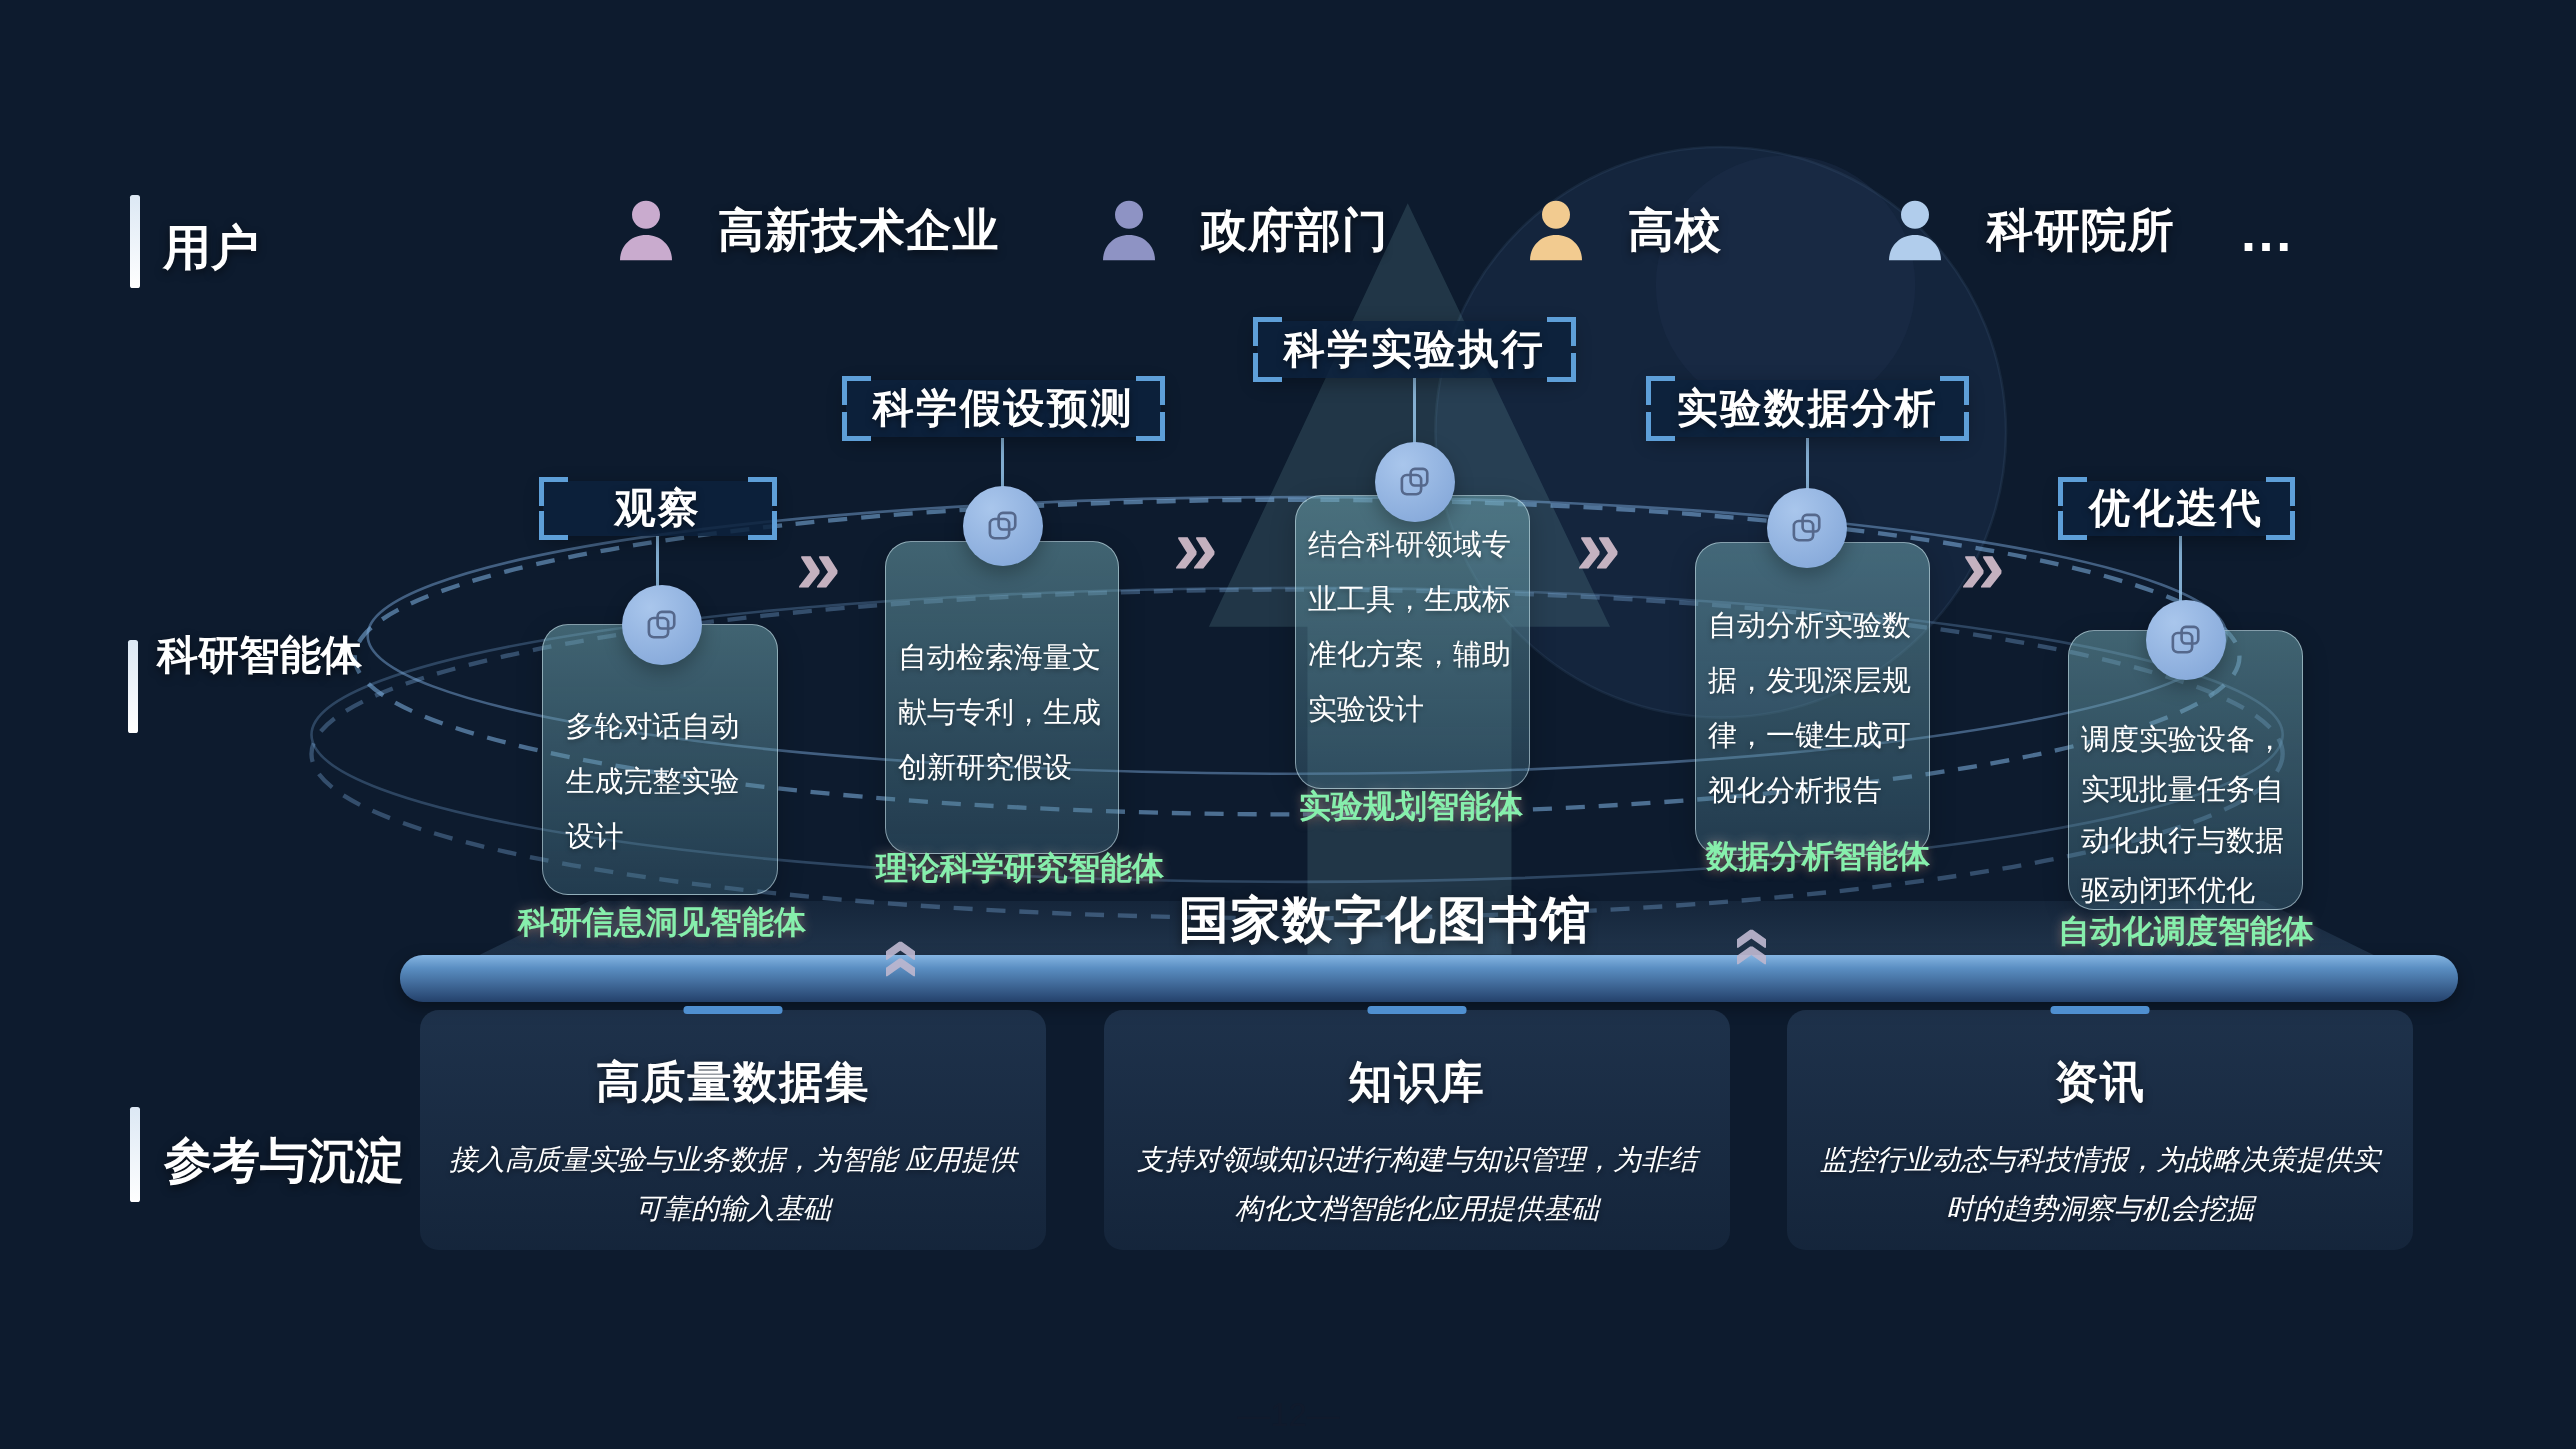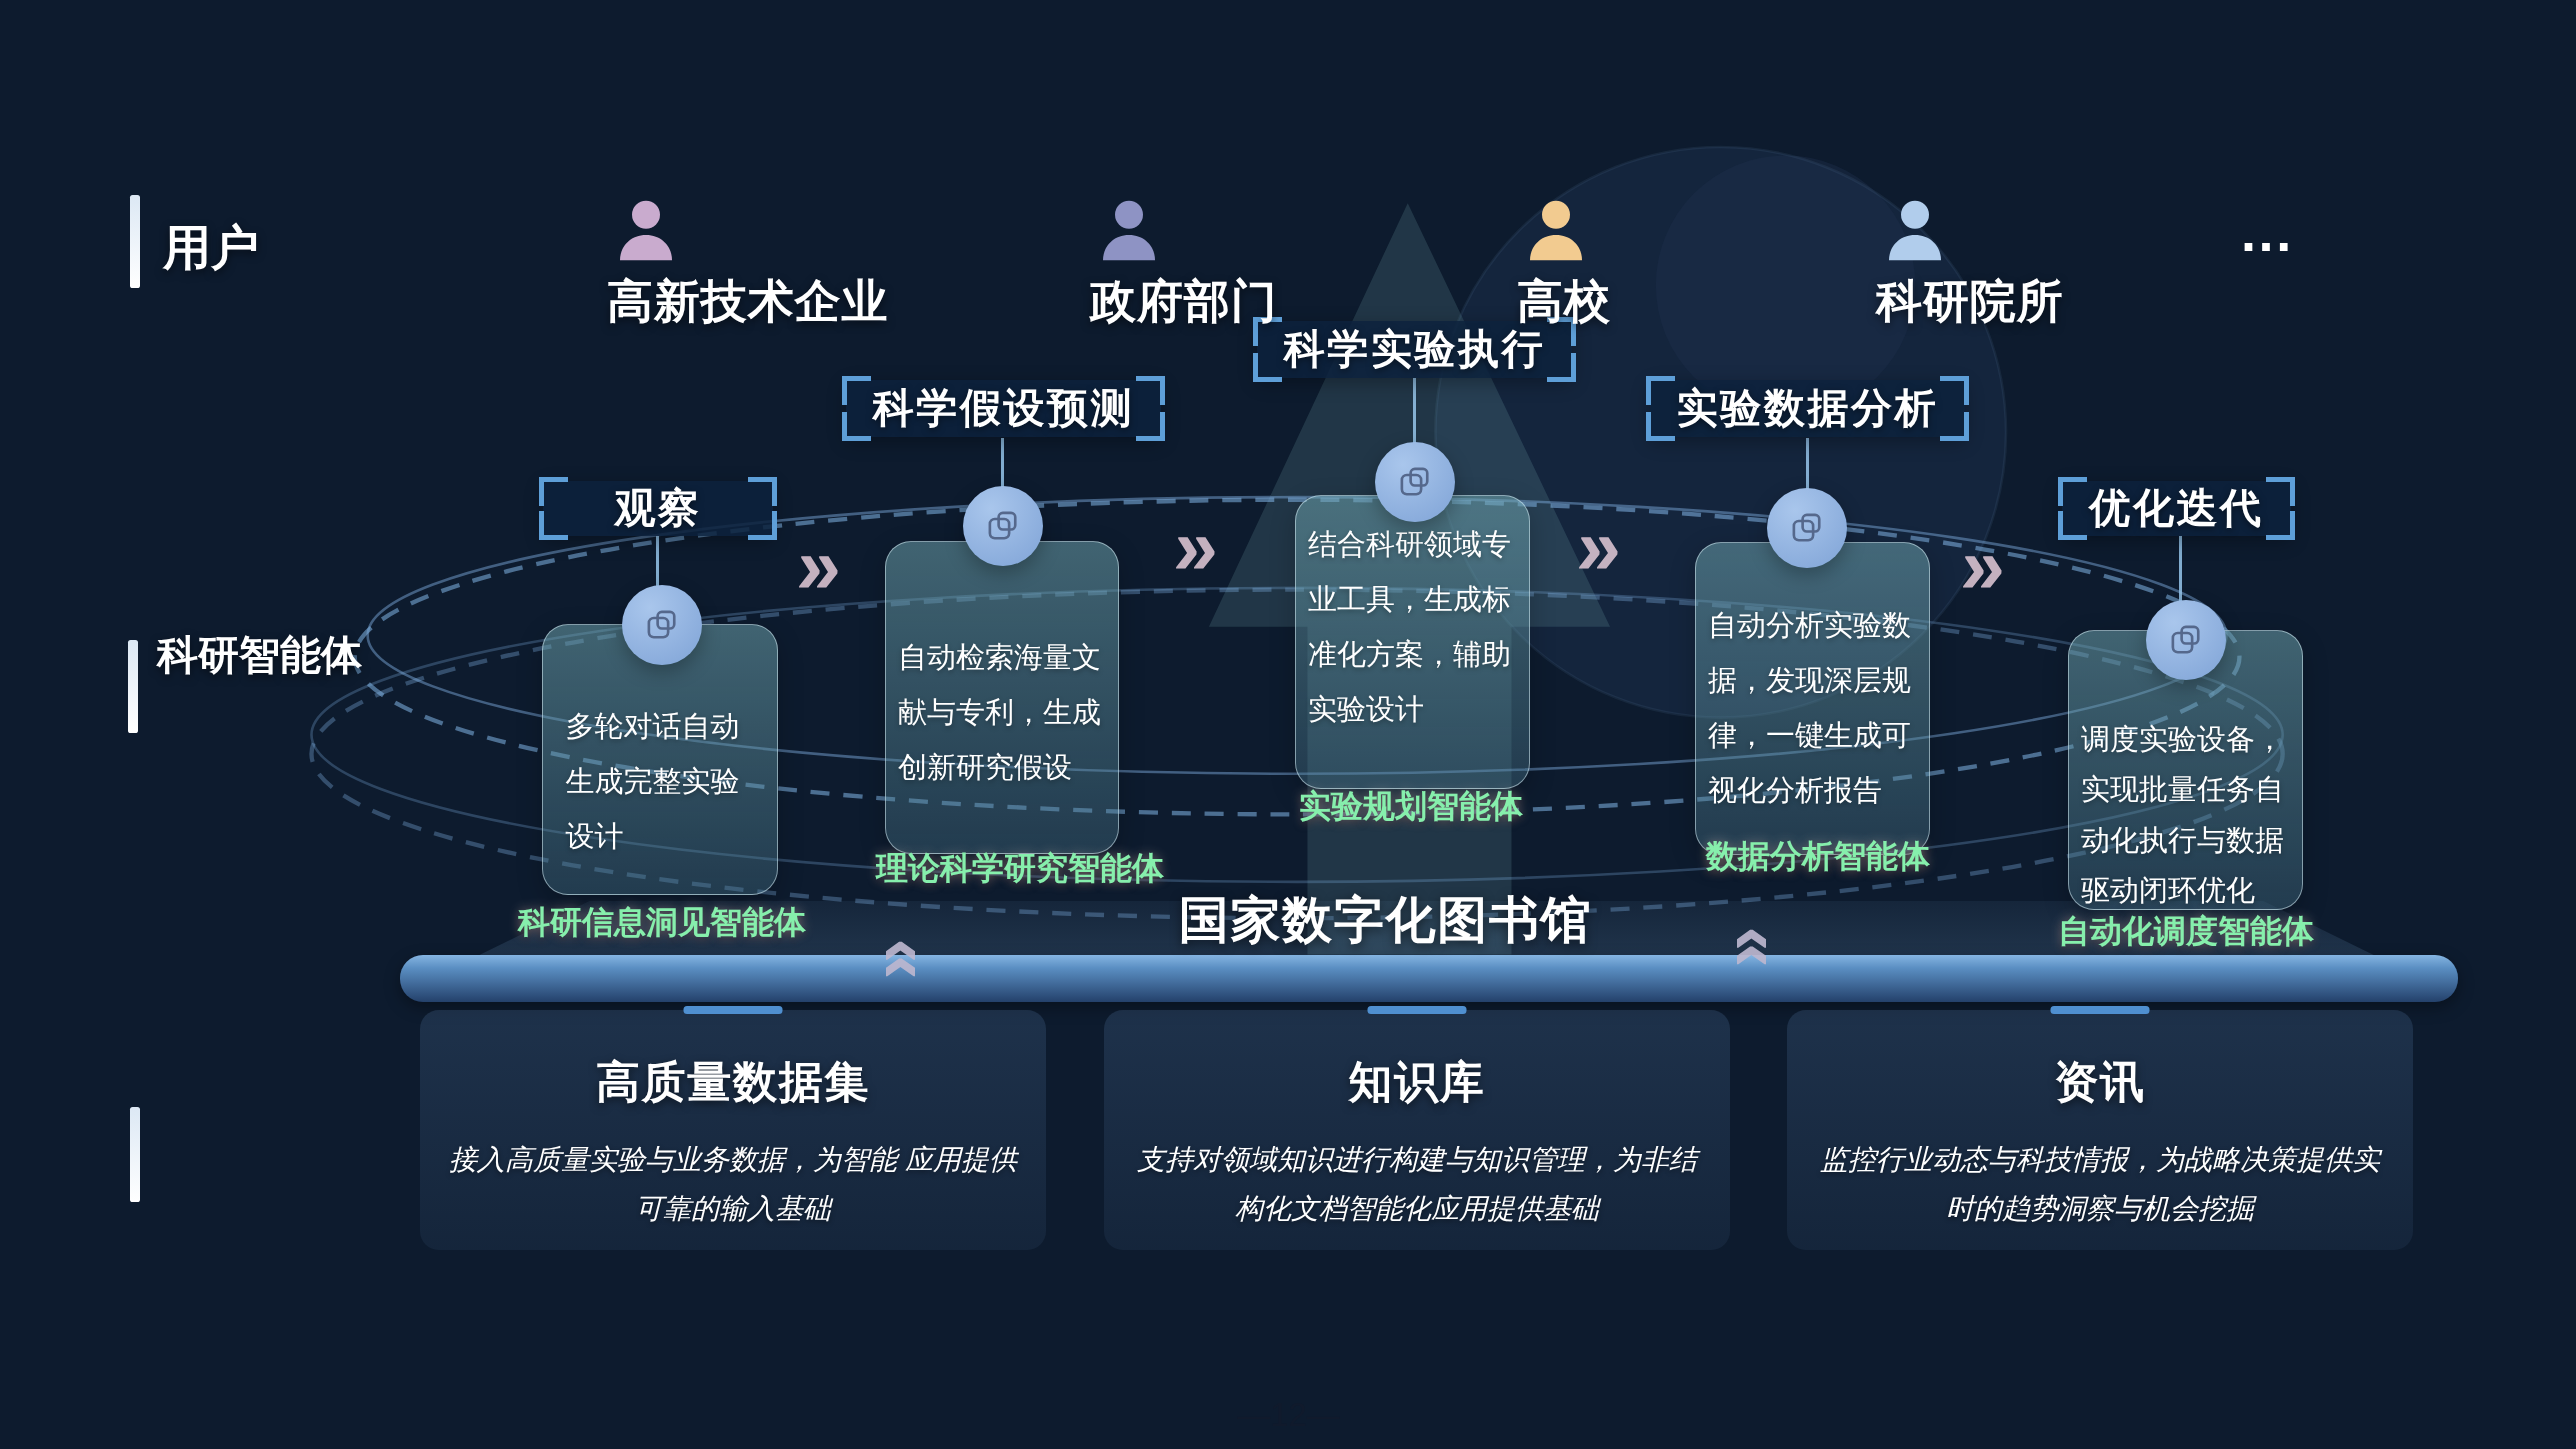--- a/index.html
+++ b/index.html
@@ -23,21 +23,21 @@
         background:linear-gradient(180deg,#dce8f4,#ffffff);}
   .side{position:absolute;z-index:7;color:#fff;font-weight:700;white-space:nowrap;
         text-shadow:0 2.6px 8.6px rgba(0,0,0,.55);}
   .sb-users{left:130px;top:195px;height:93px;}
   .sl-users{left:163px;top:216px;font-size:48px;}
   .sb-agents{left:128px;top:640px;height:93px;}
   .sl-agents{left:157px;top:628px;font-size:41px;}
   .sb-found{left:130px;top:1107px;height:95px;}
   .sl-found{left:164px;top:1129px;font-size:48px;}
   
-  .user{position:absolute;top:192px;display:flex;align-items:flex-start;gap:1px;z-index:7;flex-direction:column;}
+  .user{position:absolute;top:192px;display:flex;align-items:center;gap:33px;z-index:7;}
   .user svg{width:78px;height:78px;flex:none;}
   .user span{color:#fff;font-size:46px;font-weight:700;letter-spacing:0.9px;
              text-shadow:0 2.6px 8.6px rgba(0,0,0,.55);}
   .u1{left:607px;}  .u1 svg{fill:#c9abce;}
   .u2{left:1090px;} .u2 svg{fill:#8e93c4;}
   .u3{left:1517px;} .u3 svg{fill:#f2cb90;}
   .u4{left:1876px;} .u4 svg{fill:#b1cdec;}
   .more{position:absolute;left:2241px;top:201px;color:#fff;font-size:54px;
         font-weight:700;z-index:7;letter-spacing:2.6px;}
   
@@ -282,20 +282,21 @@
   <div class="flow fl3">»</div>
   <div class="flow fl4">»</div>
 
   <div class="plat-top"></div>
   <div class="plat-bar"></div>
   <div class="ptitle">国家数字化图书馆</div>
   <div class="upch up1">«</div>
   <div class="upch up2">«</div>
 
   <div class="sbar sb-found"></div>
+  <div class="side sl-found">参考与沉淀</div>
 
   <div class="fbox fb1">
     <div class="fdash"></div>
     <h3 class="ftitle">高质量数据集</h3>
     <p class="fdesc">接入高质量实验与业务数据，为智能 应用提供可靠的输入基础</p>
   </div>
   <div class="fbox fb2">
     <div class="fdash"></div>
     <h3 class="ftitle">知识库</h3>
     <p class="fdesc">支持对领域知识进行构建与知识管理，为非结构化文档智能化应用提供基础</p>

